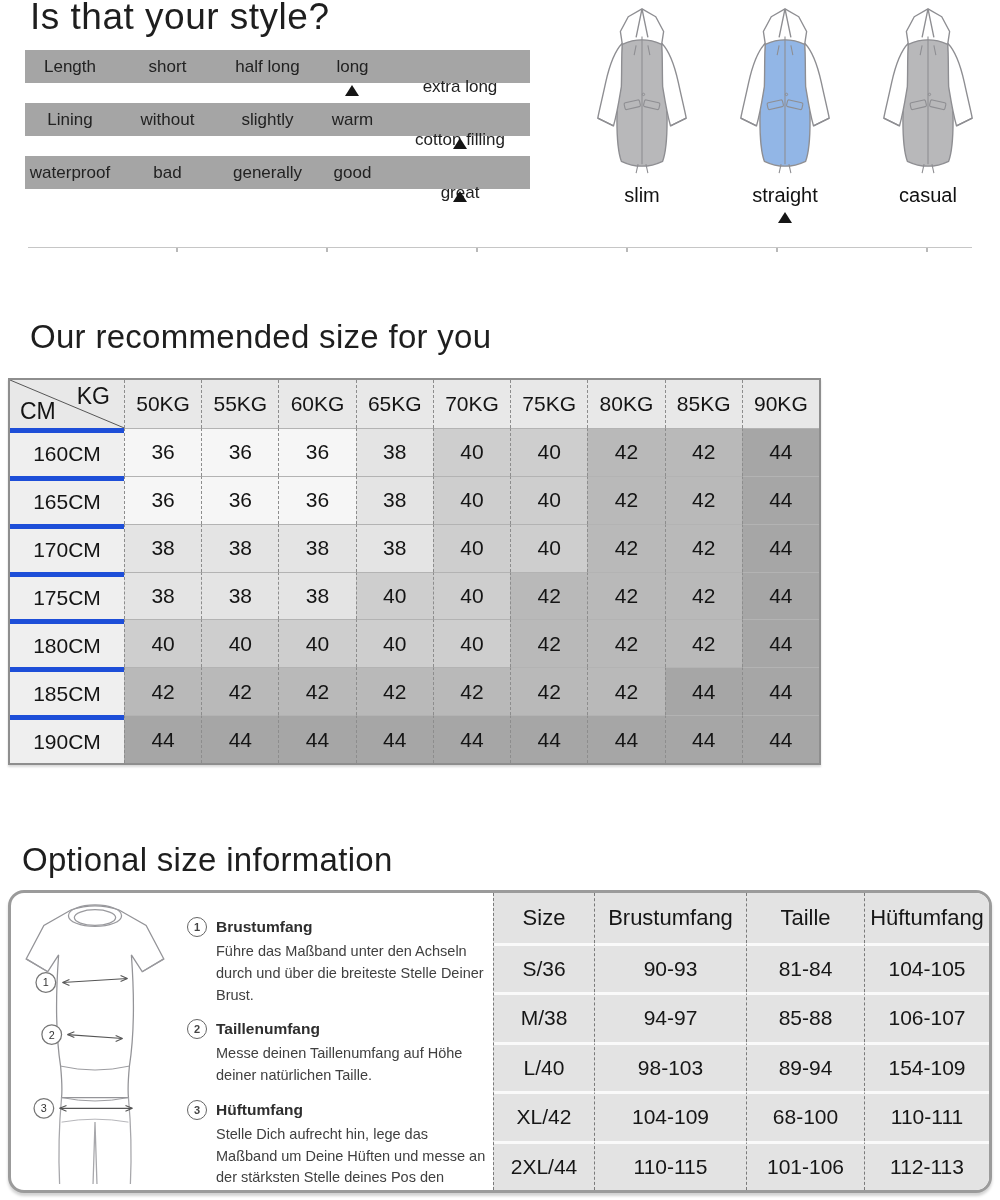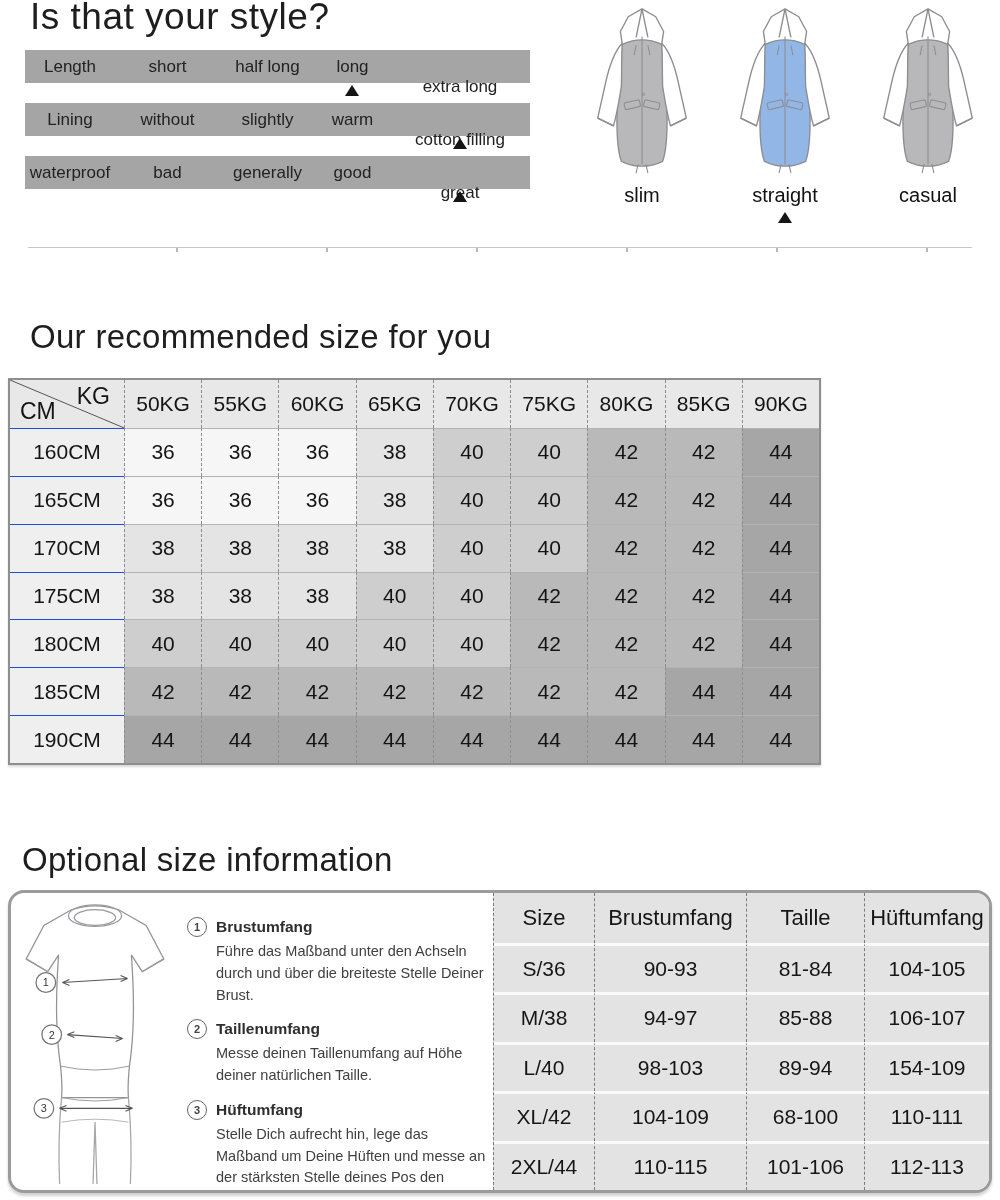--- a/index.html
+++ b/index.html
@@ -41,21 +41,21 @@
 
   
   .size-table { position:absolute; left:8px; top:378px; width:813px; height:387px;
                 border:2px solid #8e8e8e; border-radius:0; overflow:hidden;
                 display:grid; grid-template-columns:114px repeat(9,1fr);
                 grid-template-rows:repeat(8,1fr); background:#fff;
                 box-shadow:0 2px 2px rgba(0,0,0,.15); }
   .size-table > div { display:flex; align-items:center; justify-content:center;
                       font-size:21px; color:#141414; }
   .size-table .th { background:var(--header_cell); border-left:1px dashed #8d8d8d; }
-  .size-table .rh { background:var(--row_header); border-top:1px solid #1d4ed8; }
+  .size-table .rh { background:var(--row_header); border-top:5px solid #1d4ed8; }
   .size-table .td { border-left:1px dashed #8d8d8d; border-top:1px solid #b3b3b3; }
   .s36 { background:var(--cell_36); } .s38 { background:var(--cell_38); }
   .s40 { background:var(--cell_40); } .s42 { background:var(--cell_42); }
   .s44 { background:var(--cell_44); }
   .corner { position:relative; background:var(--header_cell); }
   .corner svg { position:absolute; inset:0; width:100%; height:100%; }
   .corner .kg { position:absolute; top:3px; right:14px; font-size:23px; }
   .corner .cm { position:absolute; bottom:3px; left:10px; font-size:23px; }
 
   

